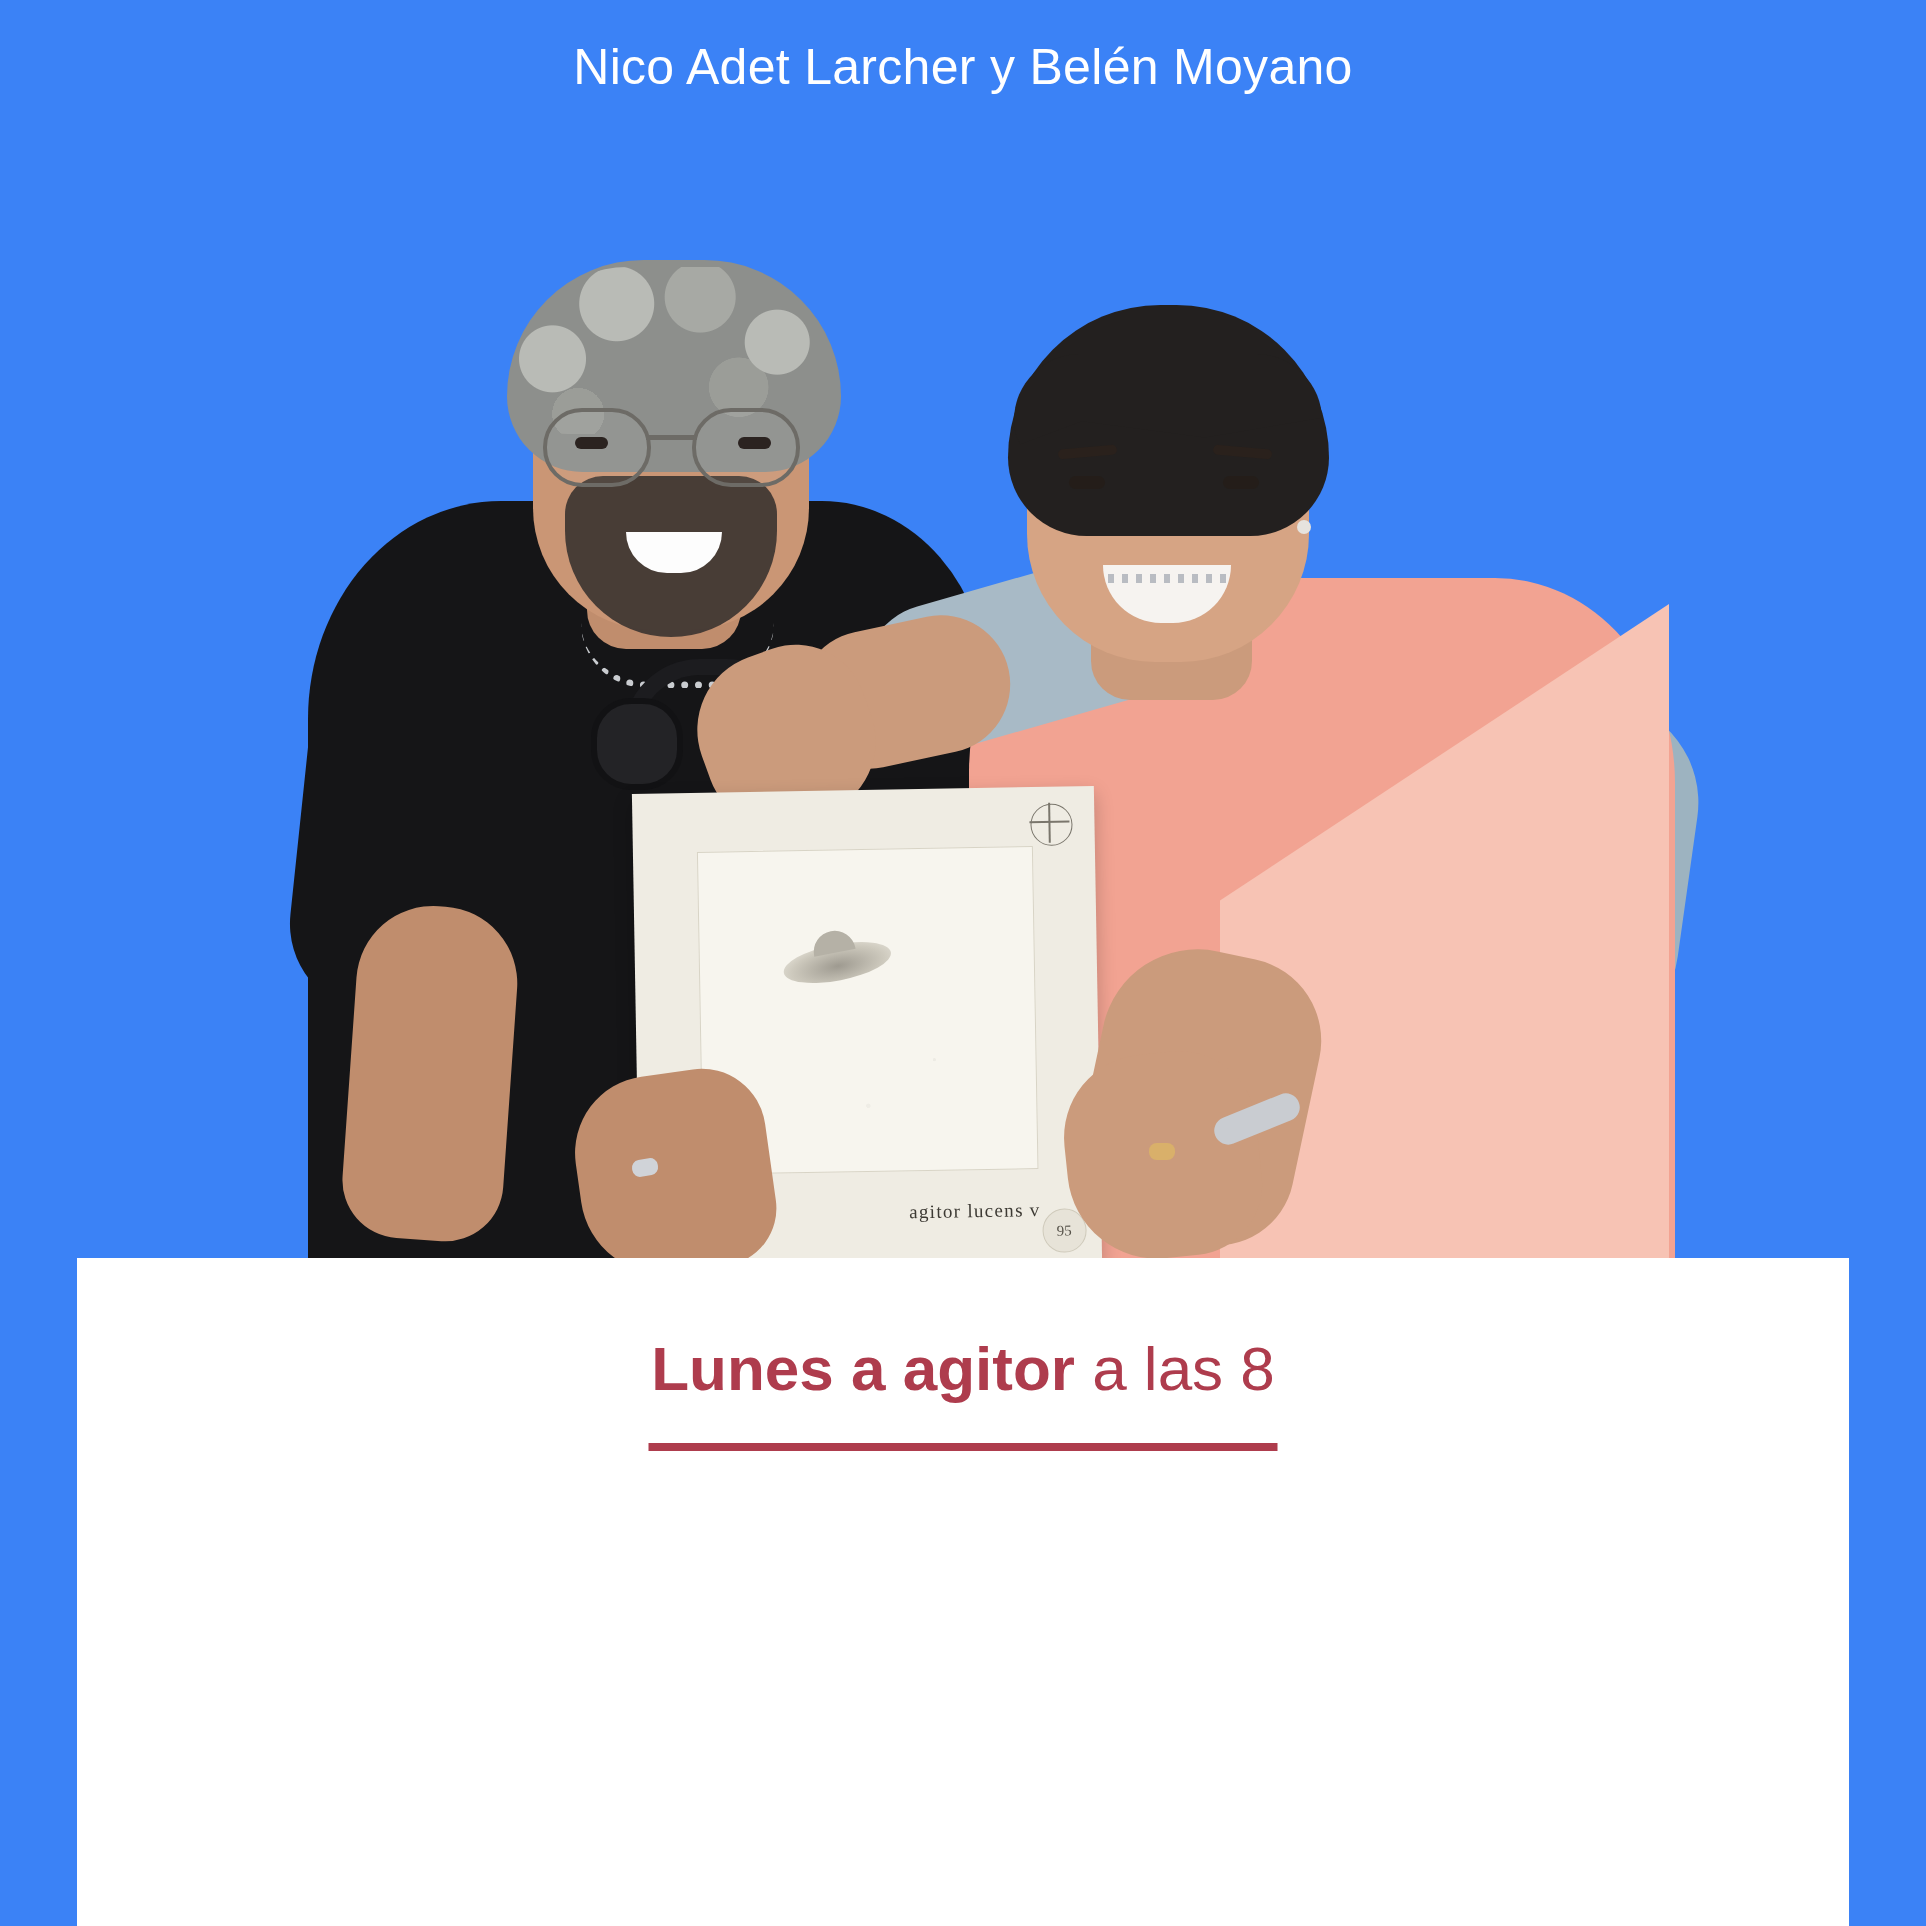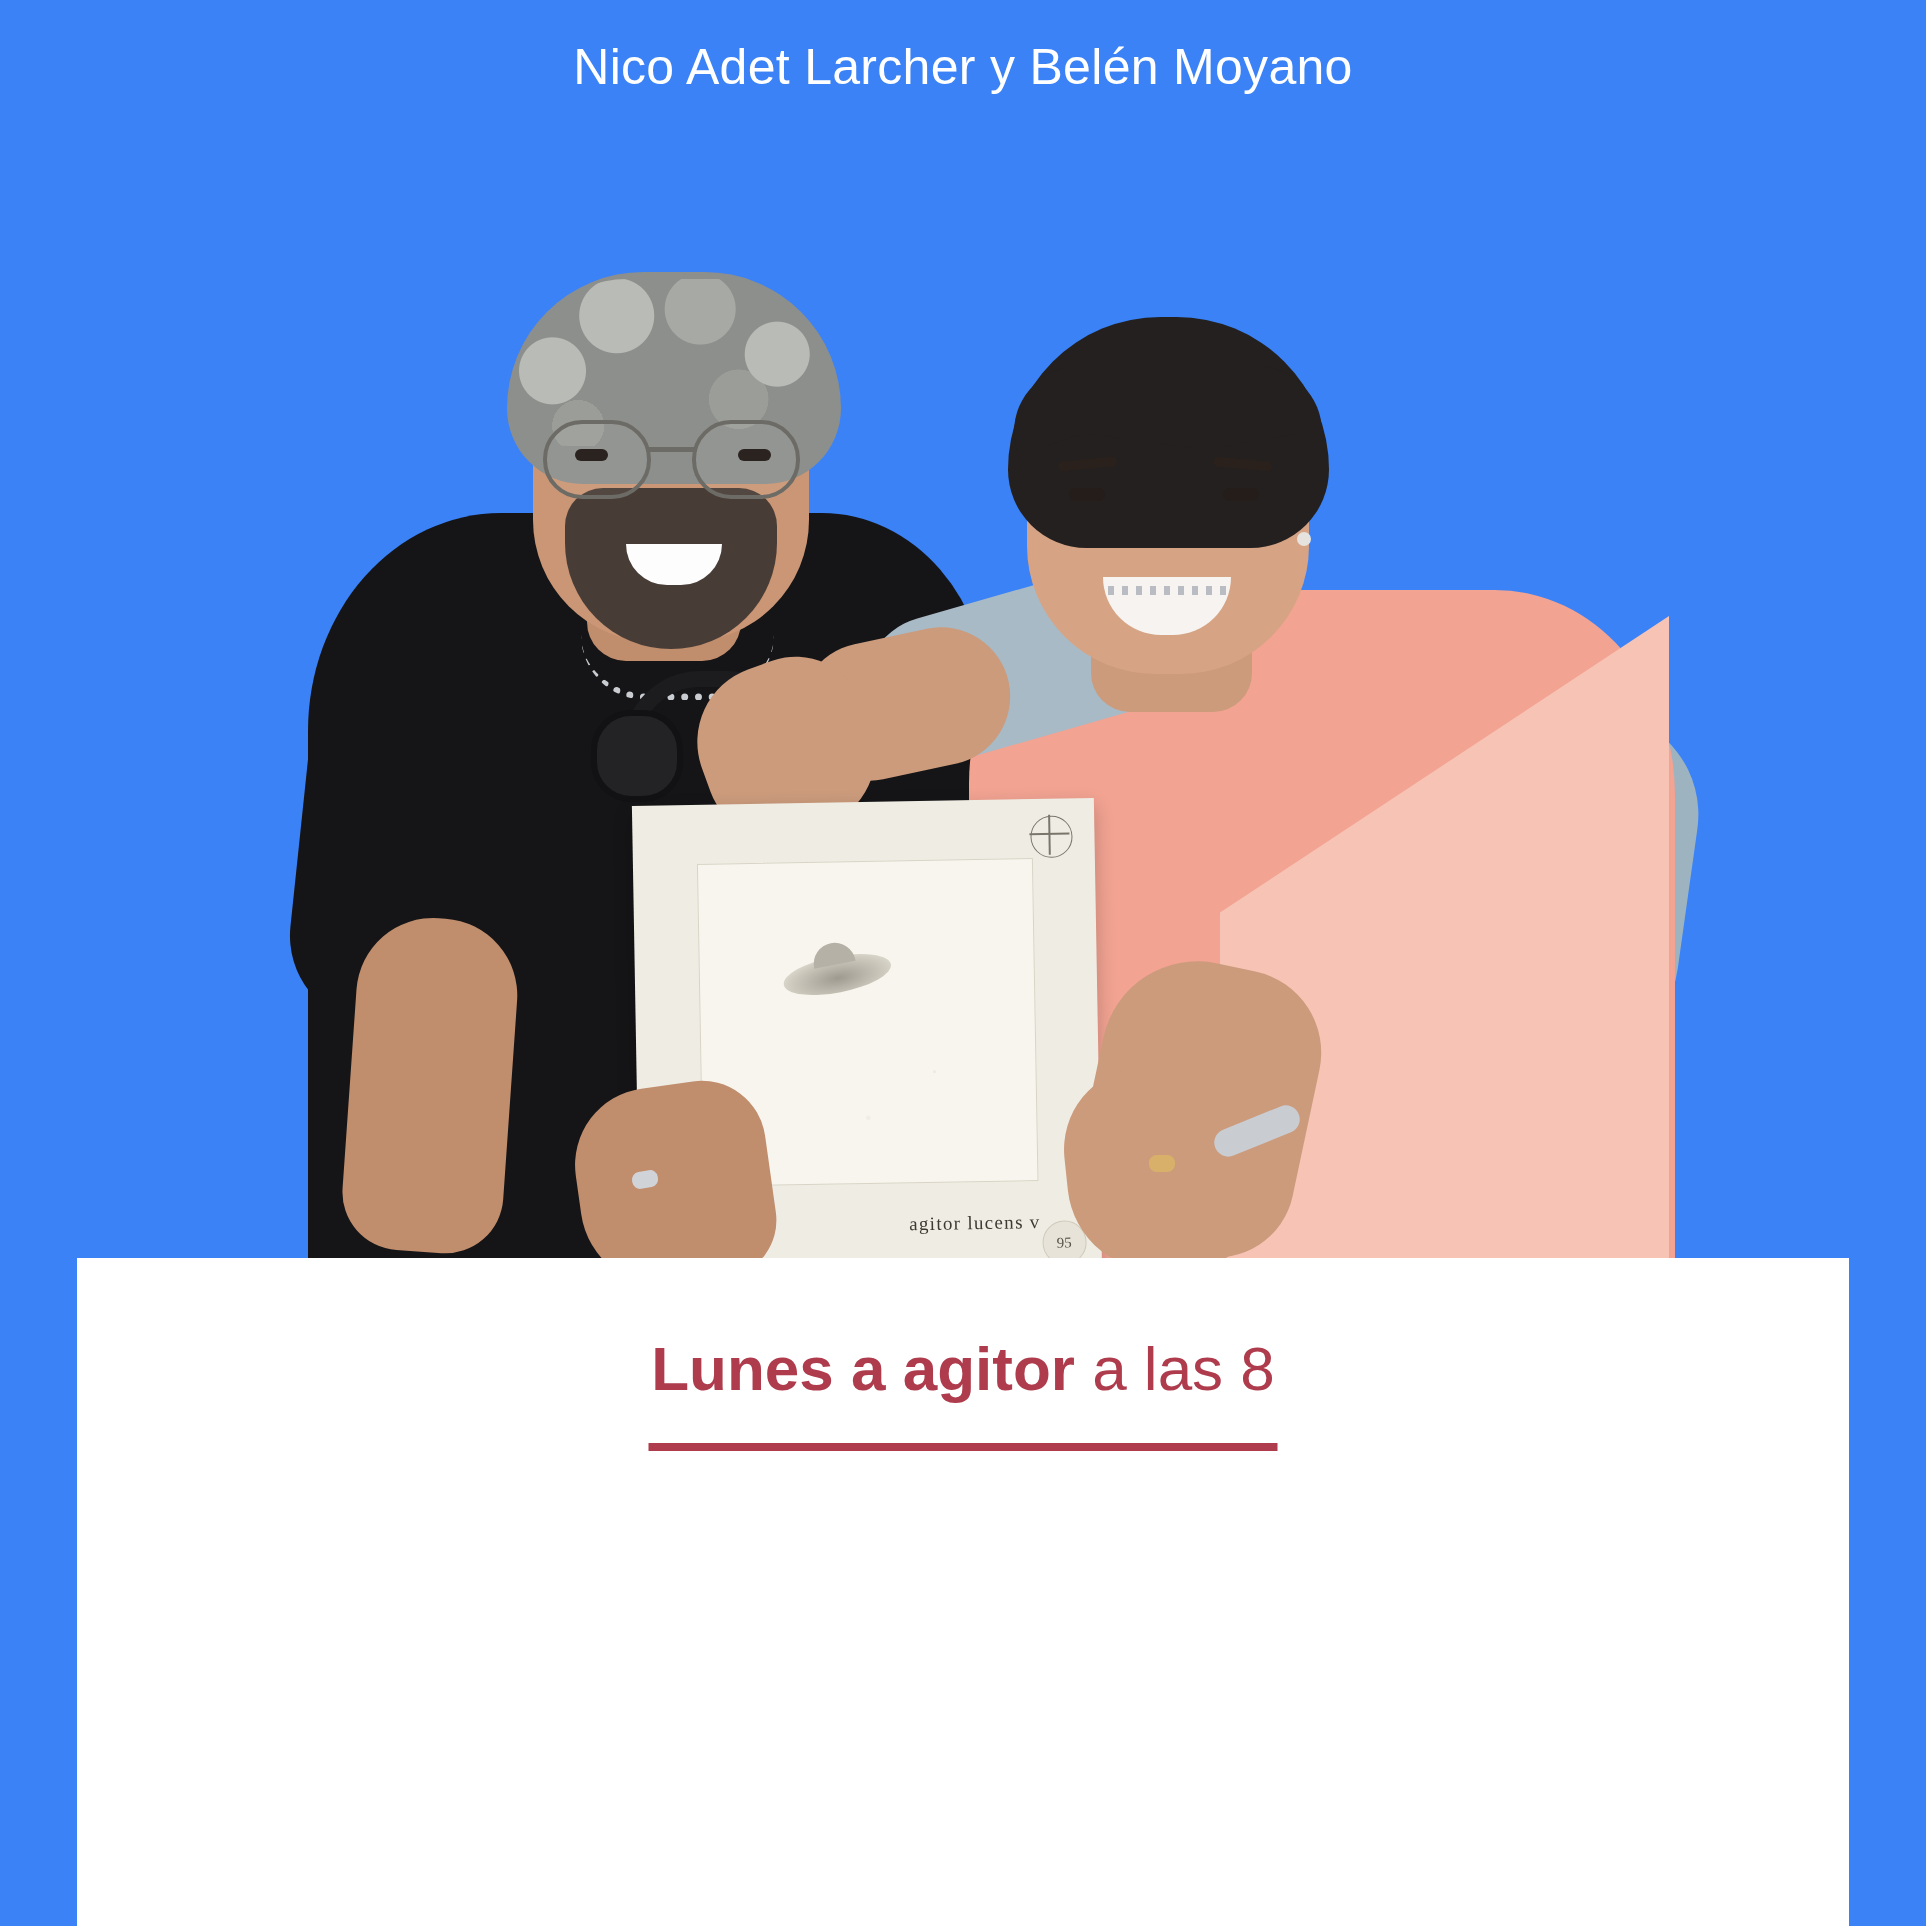--- a/index.html
+++ b/index.html
@@ -33,21 +33,21 @@
     font-size: 50px;
     letter-spacing: 0.3px;
     font-weight: 400;
     line-height: 1.1;
   }
 
   
   .photo {
     position: absolute;
     left: 0;
-    top: 128px;
+    top: 116px;
     width: 1926px;
     height: 1175px;
   }
 
   
   .man-shirt {
     position: absolute;
     left: 308px;
     top: 385px;
     width: 681px;

